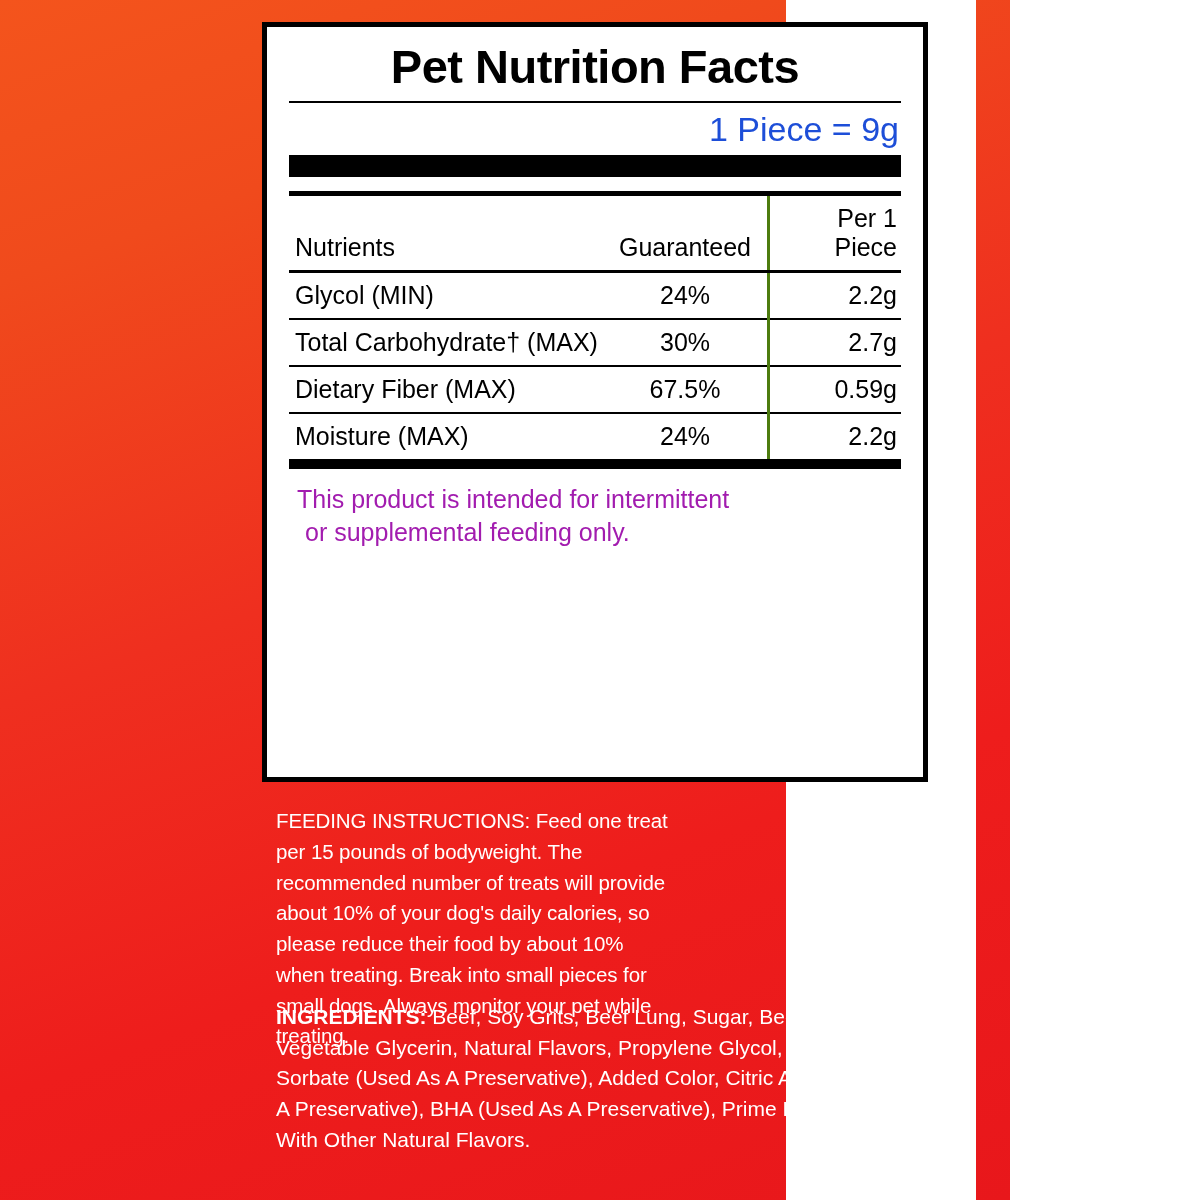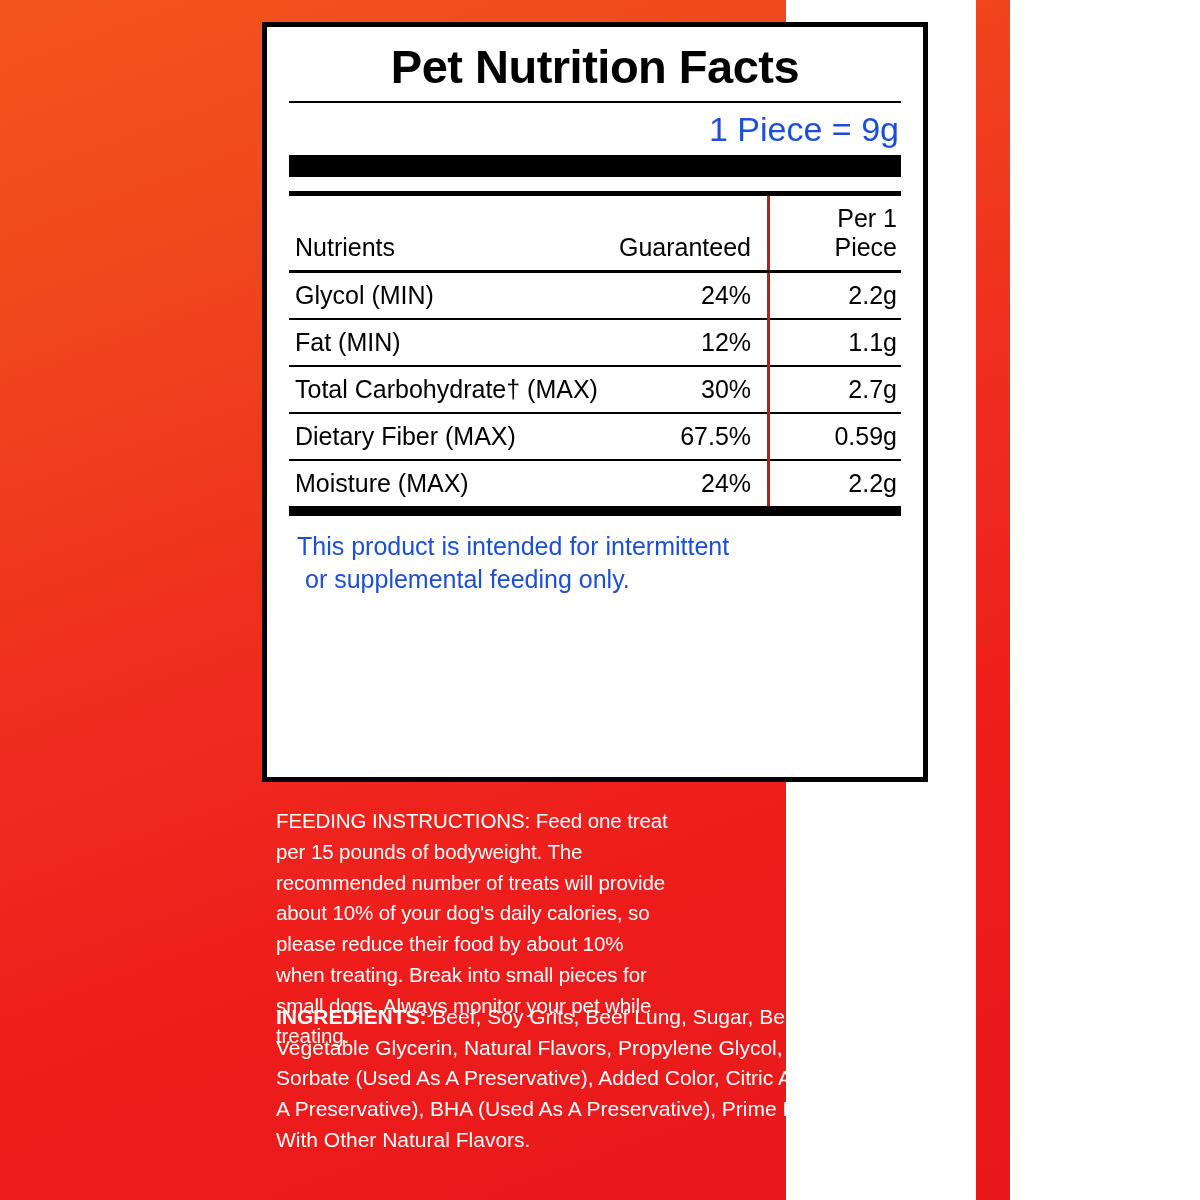--- a/index.html
+++ b/index.html
@@ -96,49 +96,49 @@
     color: #000;
   }
   table.nutrients td, table.nutrients th {
     padding: 8px 2px 8px 6px;
     font-weight: normal;
     text-align: left;
     vertical-align: bottom;
   }
   table.nutrients th.c-name, table.nutrients td.c-name { width: 54%; }
   table.nutrients th.c-guar, table.nutrients td.c-guar {
-    text-align: right;
+    text-align: center;
     width: 24%;
     padding-right: 16px;
     margin-left: 46px;
   }
   table.nutrients th.c-per, table.nutrients td.c-per {
     text-align: right;
     width: 22%;
-    border-left: 3px solid #b91c1c;
+    border-left: 3px solid #4d7c0f;
     padding-left: 14px;
     padding-right: 4px;
   }
   table.nutrients tr.hdr td, table.nutrients tr.hdr th {
     border-bottom: 3px solid #000;
   }
   table.nutrients tr.row td {
     border-bottom: 2px solid #000;
   }
   table.nutrients tr.row.last td { border-bottom: none; }
   td.indent { padding-left: 34px; }
 
   .calc-value {
     font-size: 25px;
     color: #000;
     padding: 12px 0 10px 4px;
   }
   .intermittent {
     font-size: 25px;
-    color: #1d4ed8;
+    color: #a21caf;
     padding: 14px 0 0 8px;
     line-height: 1.35;
   }
   .intermittent .l2 { display: block; padding-left: 8px; }
 
   
   .feeding {
     position: absolute;
     left: 276px;
     top: 806px;
@@ -192,25 +192,20 @@
         <th class="c-name">Nutrients</th>
         <th class="c-guar">Guaranteed</th>
         <th class="c-per">Per 1 Piece</th>
       </tr>
       <tr class="row">
         <td class="c-name">Glycol (MIN)</td>
         <td class="c-guar">24%</td>
         <td class="c-per">2.2g</td>
       </tr>
       <tr class="row">
-        <td class="c-name">Fat (MIN)</td>
-        <td class="c-guar">12%</td>
-        <td class="c-per">1.1g</td>
-      </tr>
-      <tr class="row">
         <td class="c-name">Total Carbohydrate†  (MAX)</td>
         <td class="c-guar">30%</td>
         <td class="c-per">2.7g</td>
       </tr>
       <tr class="row">
         <td class="c-name indent">Dietary Fiber (MAX)</td>
         <td class="c-guar">67.5%</td>
         <td class="c-per">0.59g</td>
       </tr>
       <tr class="row last">

